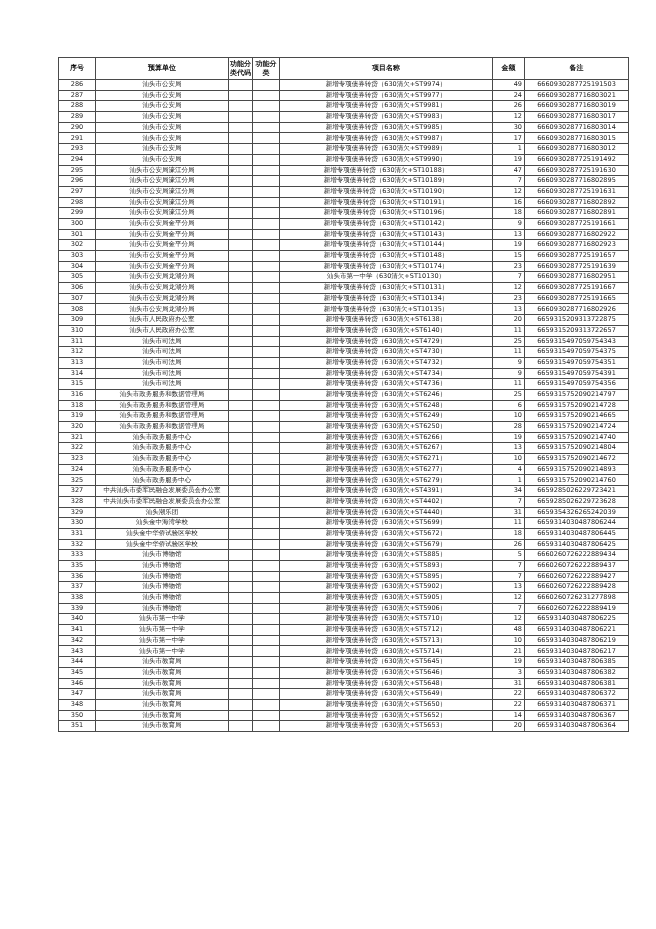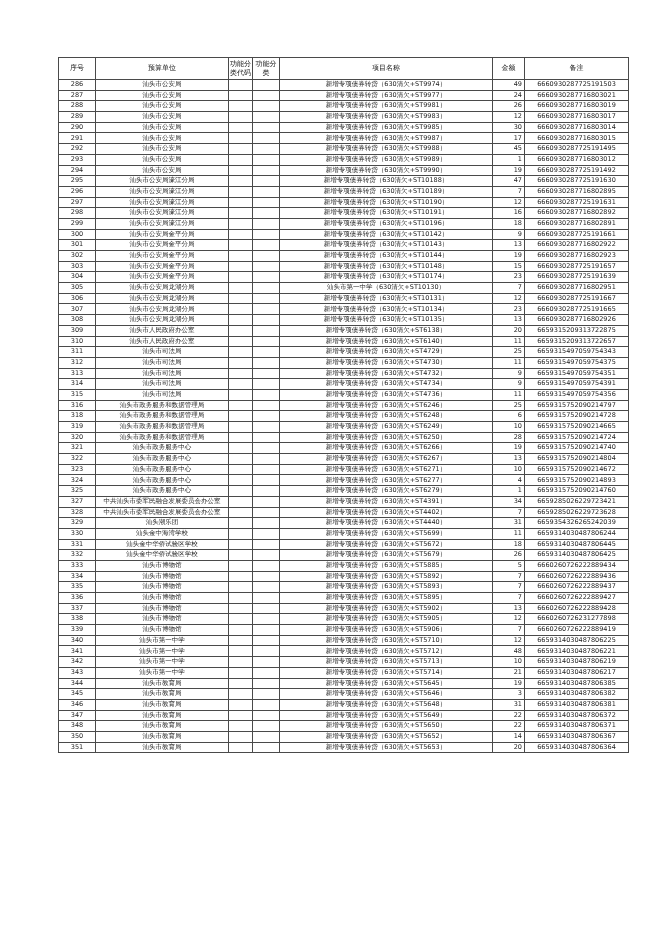--- a/index.html
+++ b/index.html
@@ -18,21 +18,21 @@
     border:1px solid #4a4a4a;
     padding:0 1px;
     text-align:center;
     vertical-align:middle;
     overflow:hidden;
     white-space:normal;
     word-break:break-all;
     color:#232323;
   }
   table.budget thead th{
-    height:21px;font-weight:normal;font-size:7px;color:#111;background:#fff;
+    height:21px;font-weight:bold;font-size:7px;color:#111;background:#fff;
   }
   table.budget tbody td{
     height:9.7px;
   }
   table.budget td:nth-child(6){text-align:right;padding-right:2px;}
   table.budget td:nth-child(7){letter-spacing:0;}
   col.c-no{width:37px;}
   col.c-unit{width:133px;}
   col.c-code{width:24px;}
   col.c-cat{width:27px;}
@@ -114,29 +114,20 @@
         <tr>
           <td>291</td>
           <td>汕头市公安局</td>
           <td></td>
           <td></td>
           <td>新增专项债券转贷（630清欠+ST9987）</td>
           <td>17</td>
           <td>6660930287716803015</td>
         </tr>
         <tr>
-          <td>292</td>
-          <td>汕头市公安局</td>
-          <td></td>
-          <td></td>
-          <td>新增专项债券转贷（630清欠+ST9988）</td>
-          <td>45</td>
-          <td>6660930287725191495</td>
-        </tr>
-        <tr>
           <td>293</td>
           <td>汕头市公安局</td>
           <td></td>
           <td></td>
           <td>新增专项债券转贷（630清欠+ST9989）</td>
           <td>1</td>
           <td>6660930287716803012</td>
         </tr>
         <tr>
           <td>294</td>
@@ -472,29 +463,20 @@
           <td>6659314030487806425</td>
         </tr>
         <tr>
           <td>333</td>
           <td>汕头市博物馆</td>
           <td></td>
           <td></td>
           <td>新增专项债券转贷（630清欠+ST5885）</td>
           <td>5</td>
           <td>6660260726222889434</td>
-        </tr>
-        <tr>
-          <td>334</td>
-          <td>汕头市博物馆</td>
-          <td></td>
-          <td></td>
-          <td>新增专项债券转贷（630清欠+ST5892）</td>
-          <td>7</td>
-          <td>6660260726222889436</td>
         </tr>
         <tr>
           <td>335</td>
           <td>汕头市博物馆</td>
           <td></td>
           <td></td>
           <td>新增专项债券转贷（630清欠+ST5893）</td>
           <td>7</td>
           <td>6660260726222889437</td>
         </tr>

